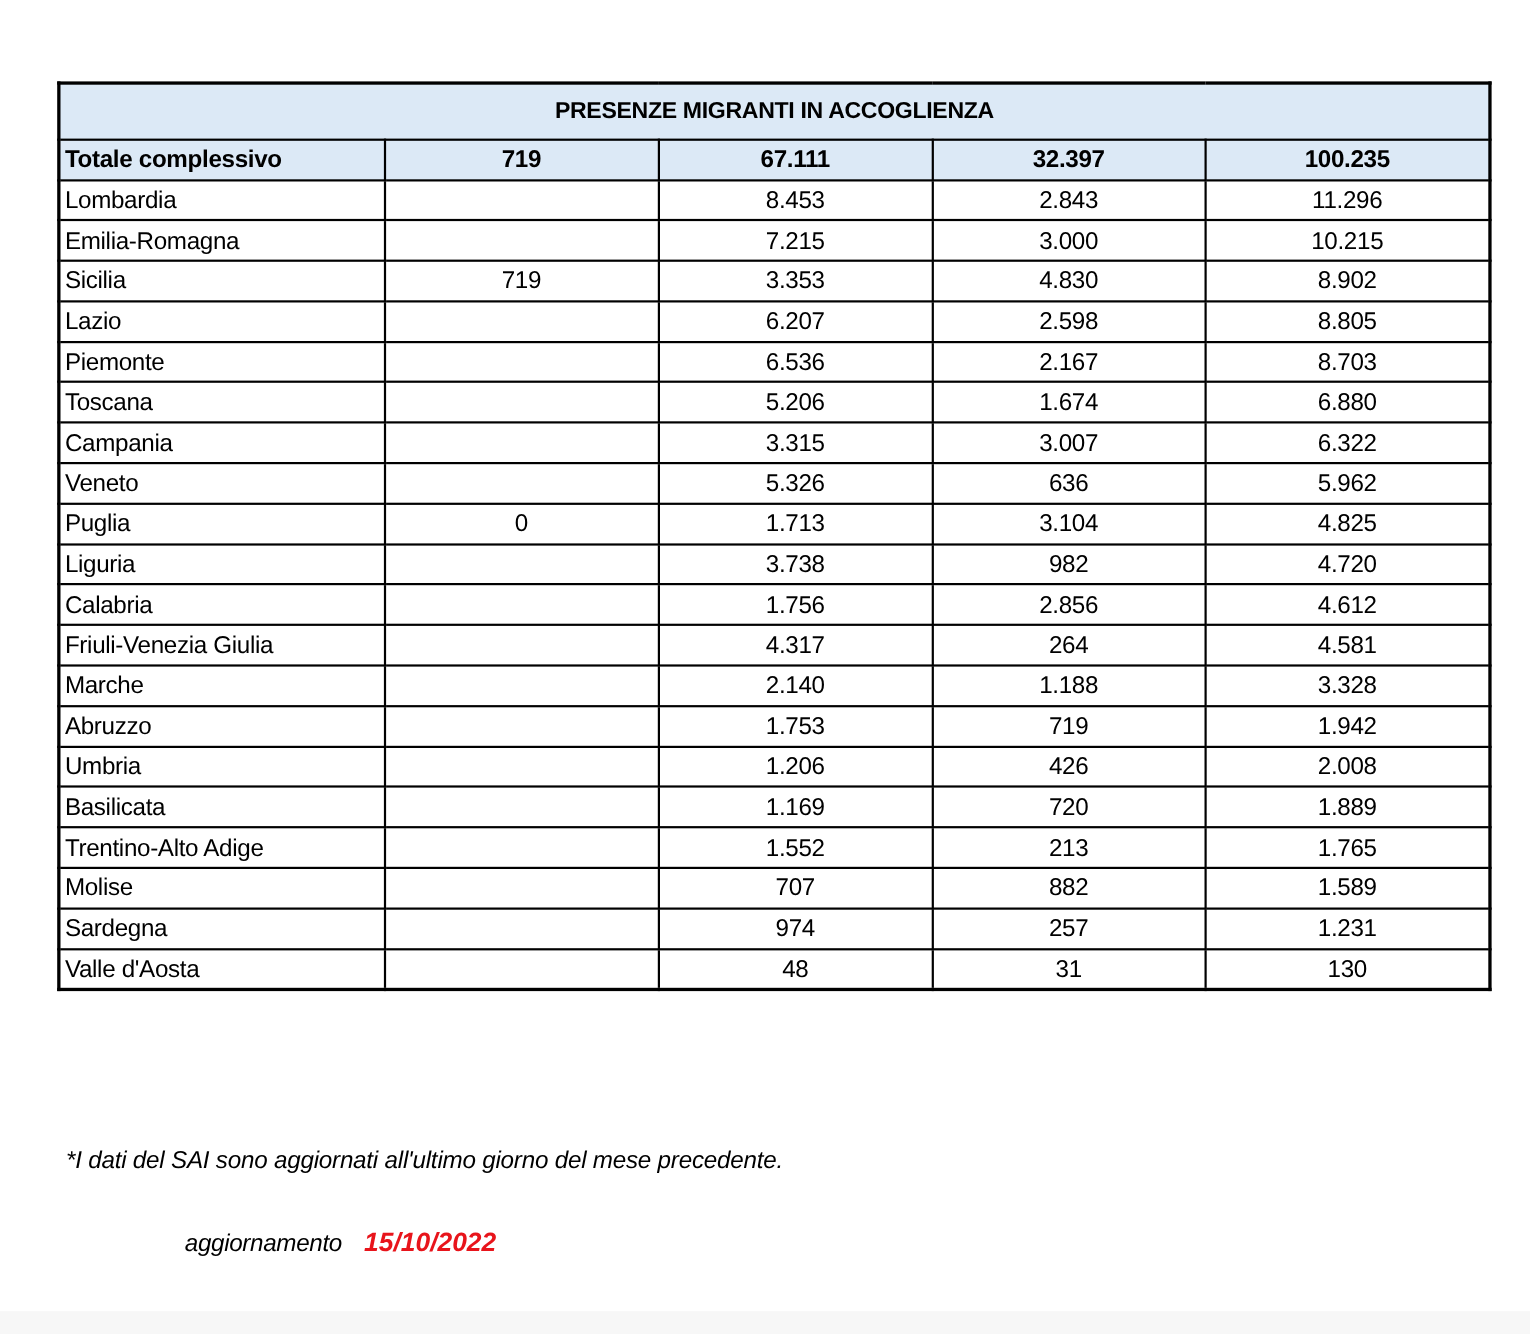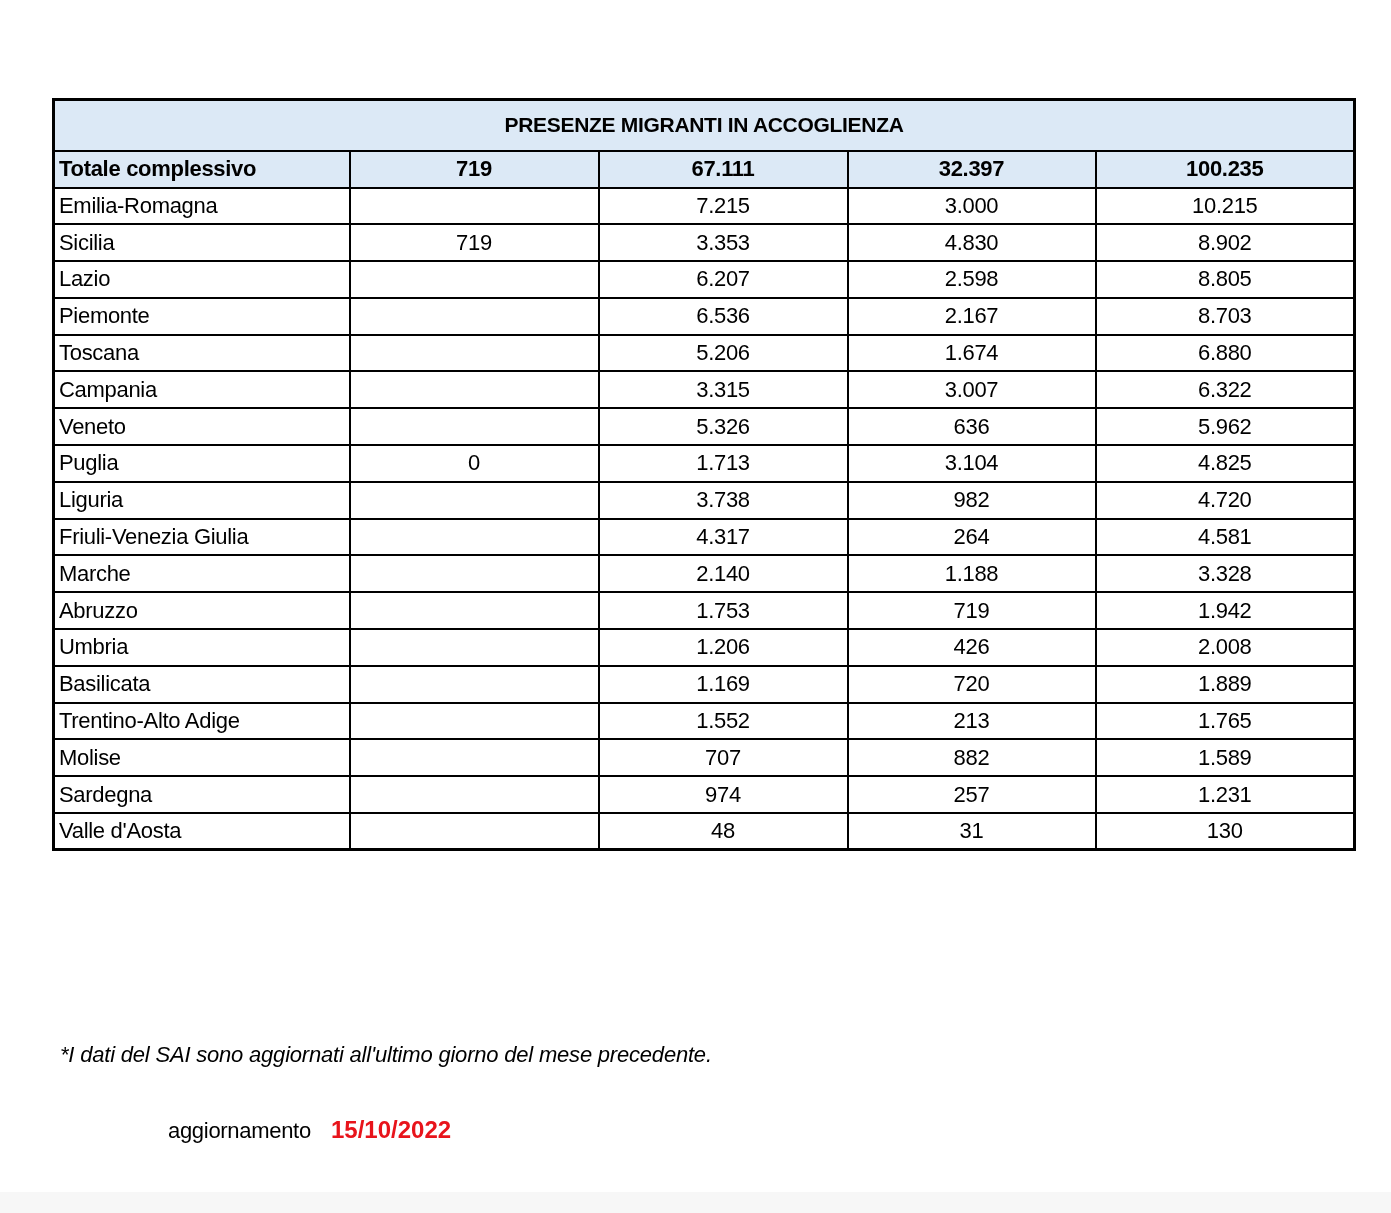--- a/index.html
+++ b/index.html
@@ -19,21 +19,21 @@
       position: absolute;
       left: 0;
       top: 1192px;
       width: 1391px;
       height: 21px;
       background: #f7f7f7;
     }
     .data-table {
       position: absolute;
       left: 52px;
-      top: 98px;
+      top: 74px;
       width: 1301px;
       border-collapse: collapse;
       table-layout: fixed;
       border: 3px solid #000;
       font-family: "Liberation Sans", "DejaVu Sans", sans-serif;
     }
     .data-table col.c0 { width: 296px; }
     .data-table col.c1 { width: 249px; }
     .data-table col.c2 { width: 249px; }
     .data-table col.c3 { width: 248px; }
@@ -90,20 +90,21 @@
       font-style: italic;
       letter-spacing: -0.2px;
       font-family: "Liberation Sans", "DejaVu Sans", sans-serif;
     }
     .update-line {
       position: absolute;
       left: 168px;
       top: 1116px;
       font-size: 22px;
       font-family: "Liberation Sans", "DejaVu Sans", sans-serif;
+      font-style: italic;
     }
     .update-label {
       color: #000;
       letter-spacing: -0.3px;
     }
     .update-date {
       color: #e8141b;
       font-weight: bold;
       margin-left: 14px;
       font-size: 24px;
@@ -126,20 +127,27 @@
     </tr>
   </thead>
   <tbody id="table-body">
     <tr class="total-row">
       <td class="cell-region">Totale complessivo</td>
       <td class="cell-num">719</td>
       <td class="cell-num">67.111</td>
       <td class="cell-num">32.397</td>
       <td class="cell-num">100.235</td>
     </tr>
+  <tr class="body-row">
+        <td class="cell-region">Lombardia</td>
+        <td class="cell-num"></td>
+        <td class="cell-num">8.453</td>
+        <td class="cell-num">2.843</td>
+        <td class="cell-num">11.296</td>
+      </tr>
       <tr class="body-row">
         <td class="cell-region">Emilia-Romagna</td>
         <td class="cell-num"></td>
         <td class="cell-num">7.215</td>
         <td class="cell-num">3.000</td>
         <td class="cell-num">10.215</td>
       </tr>
       <tr class="body-row">
         <td class="cell-region">Sicilia</td>
         <td class="cell-num">719</td>
@@ -190,20 +198,27 @@
         <td class="cell-num">4.825</td>
       </tr>
       <tr class="body-row">
         <td class="cell-region">Liguria</td>
         <td class="cell-num"></td>
         <td class="cell-num">3.738</td>
         <td class="cell-num">982</td>
         <td class="cell-num">4.720</td>
       </tr>
       <tr class="body-row">
+        <td class="cell-region">Calabria</td>
+        <td class="cell-num"></td>
+        <td class="cell-num">1.756</td>
+        <td class="cell-num">2.856</td>
+        <td class="cell-num">4.612</td>
+      </tr>
+      <tr class="body-row">
         <td class="cell-region">Friuli-Venezia Giulia</td>
         <td class="cell-num"></td>
         <td class="cell-num">4.317</td>
         <td class="cell-num">264</td>
         <td class="cell-num">4.581</td>
       </tr>
       <tr class="body-row">
         <td class="cell-region">Marche</td>
         <td class="cell-num"></td>
         <td class="cell-num">2.140</td>

